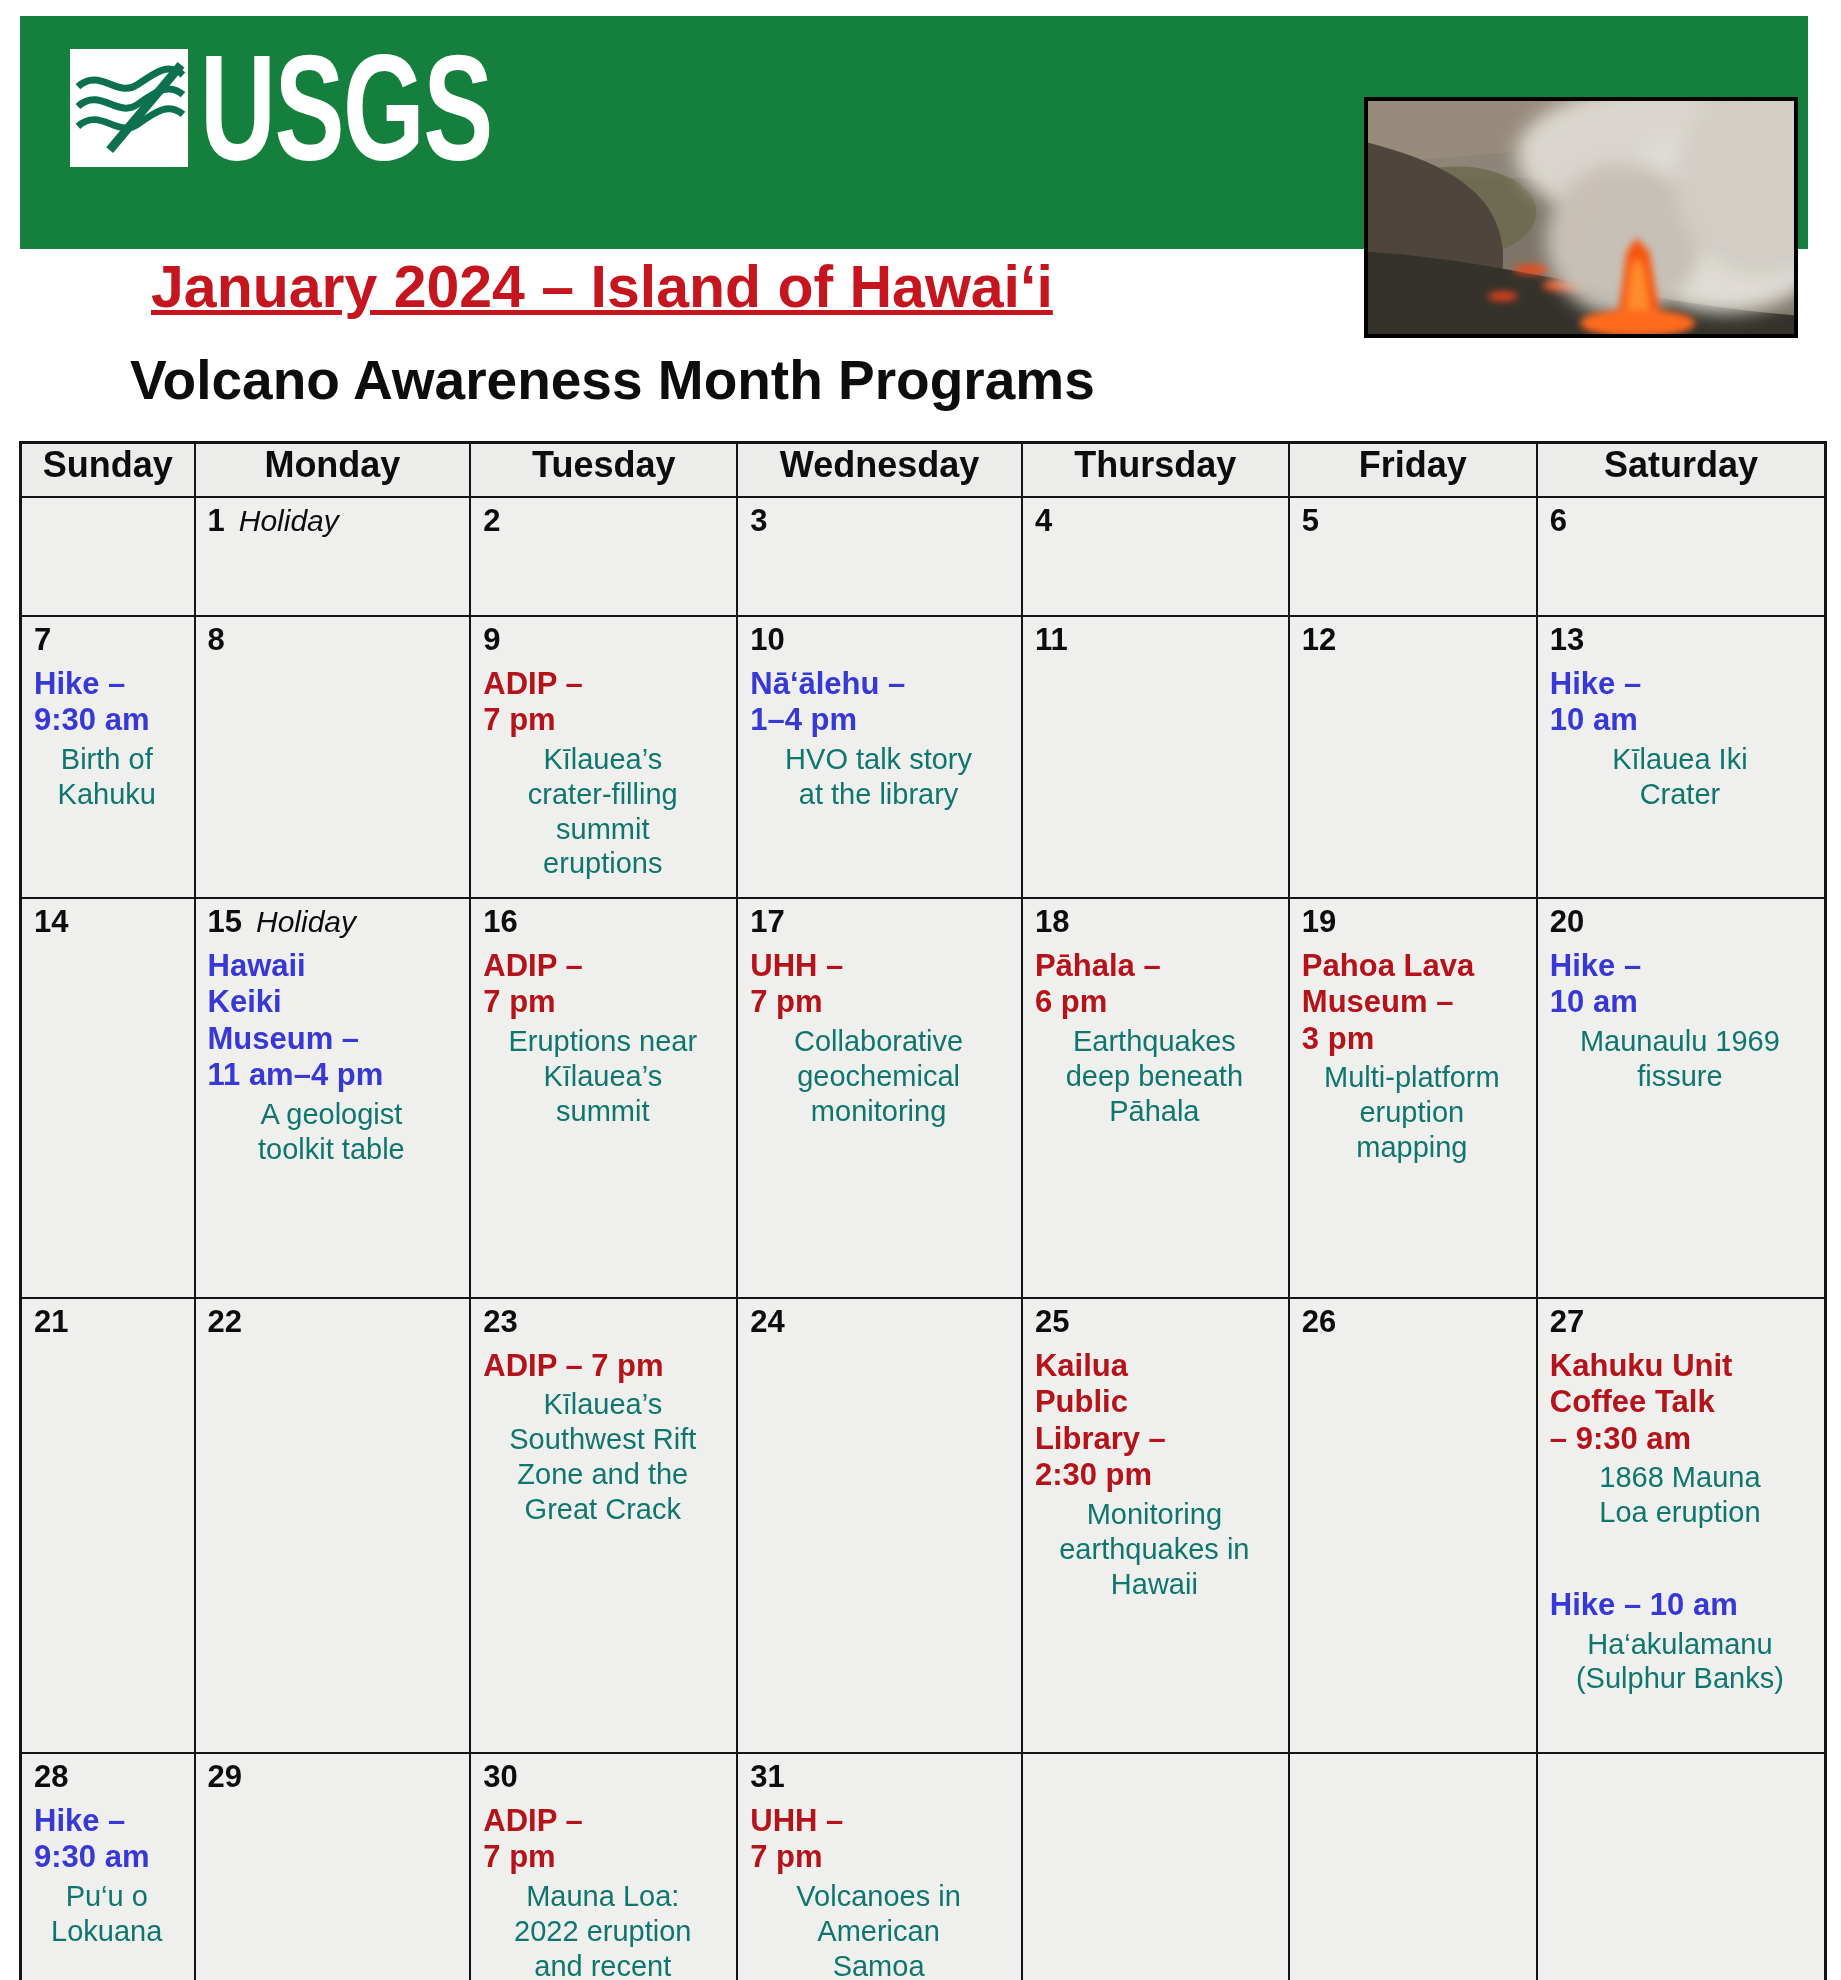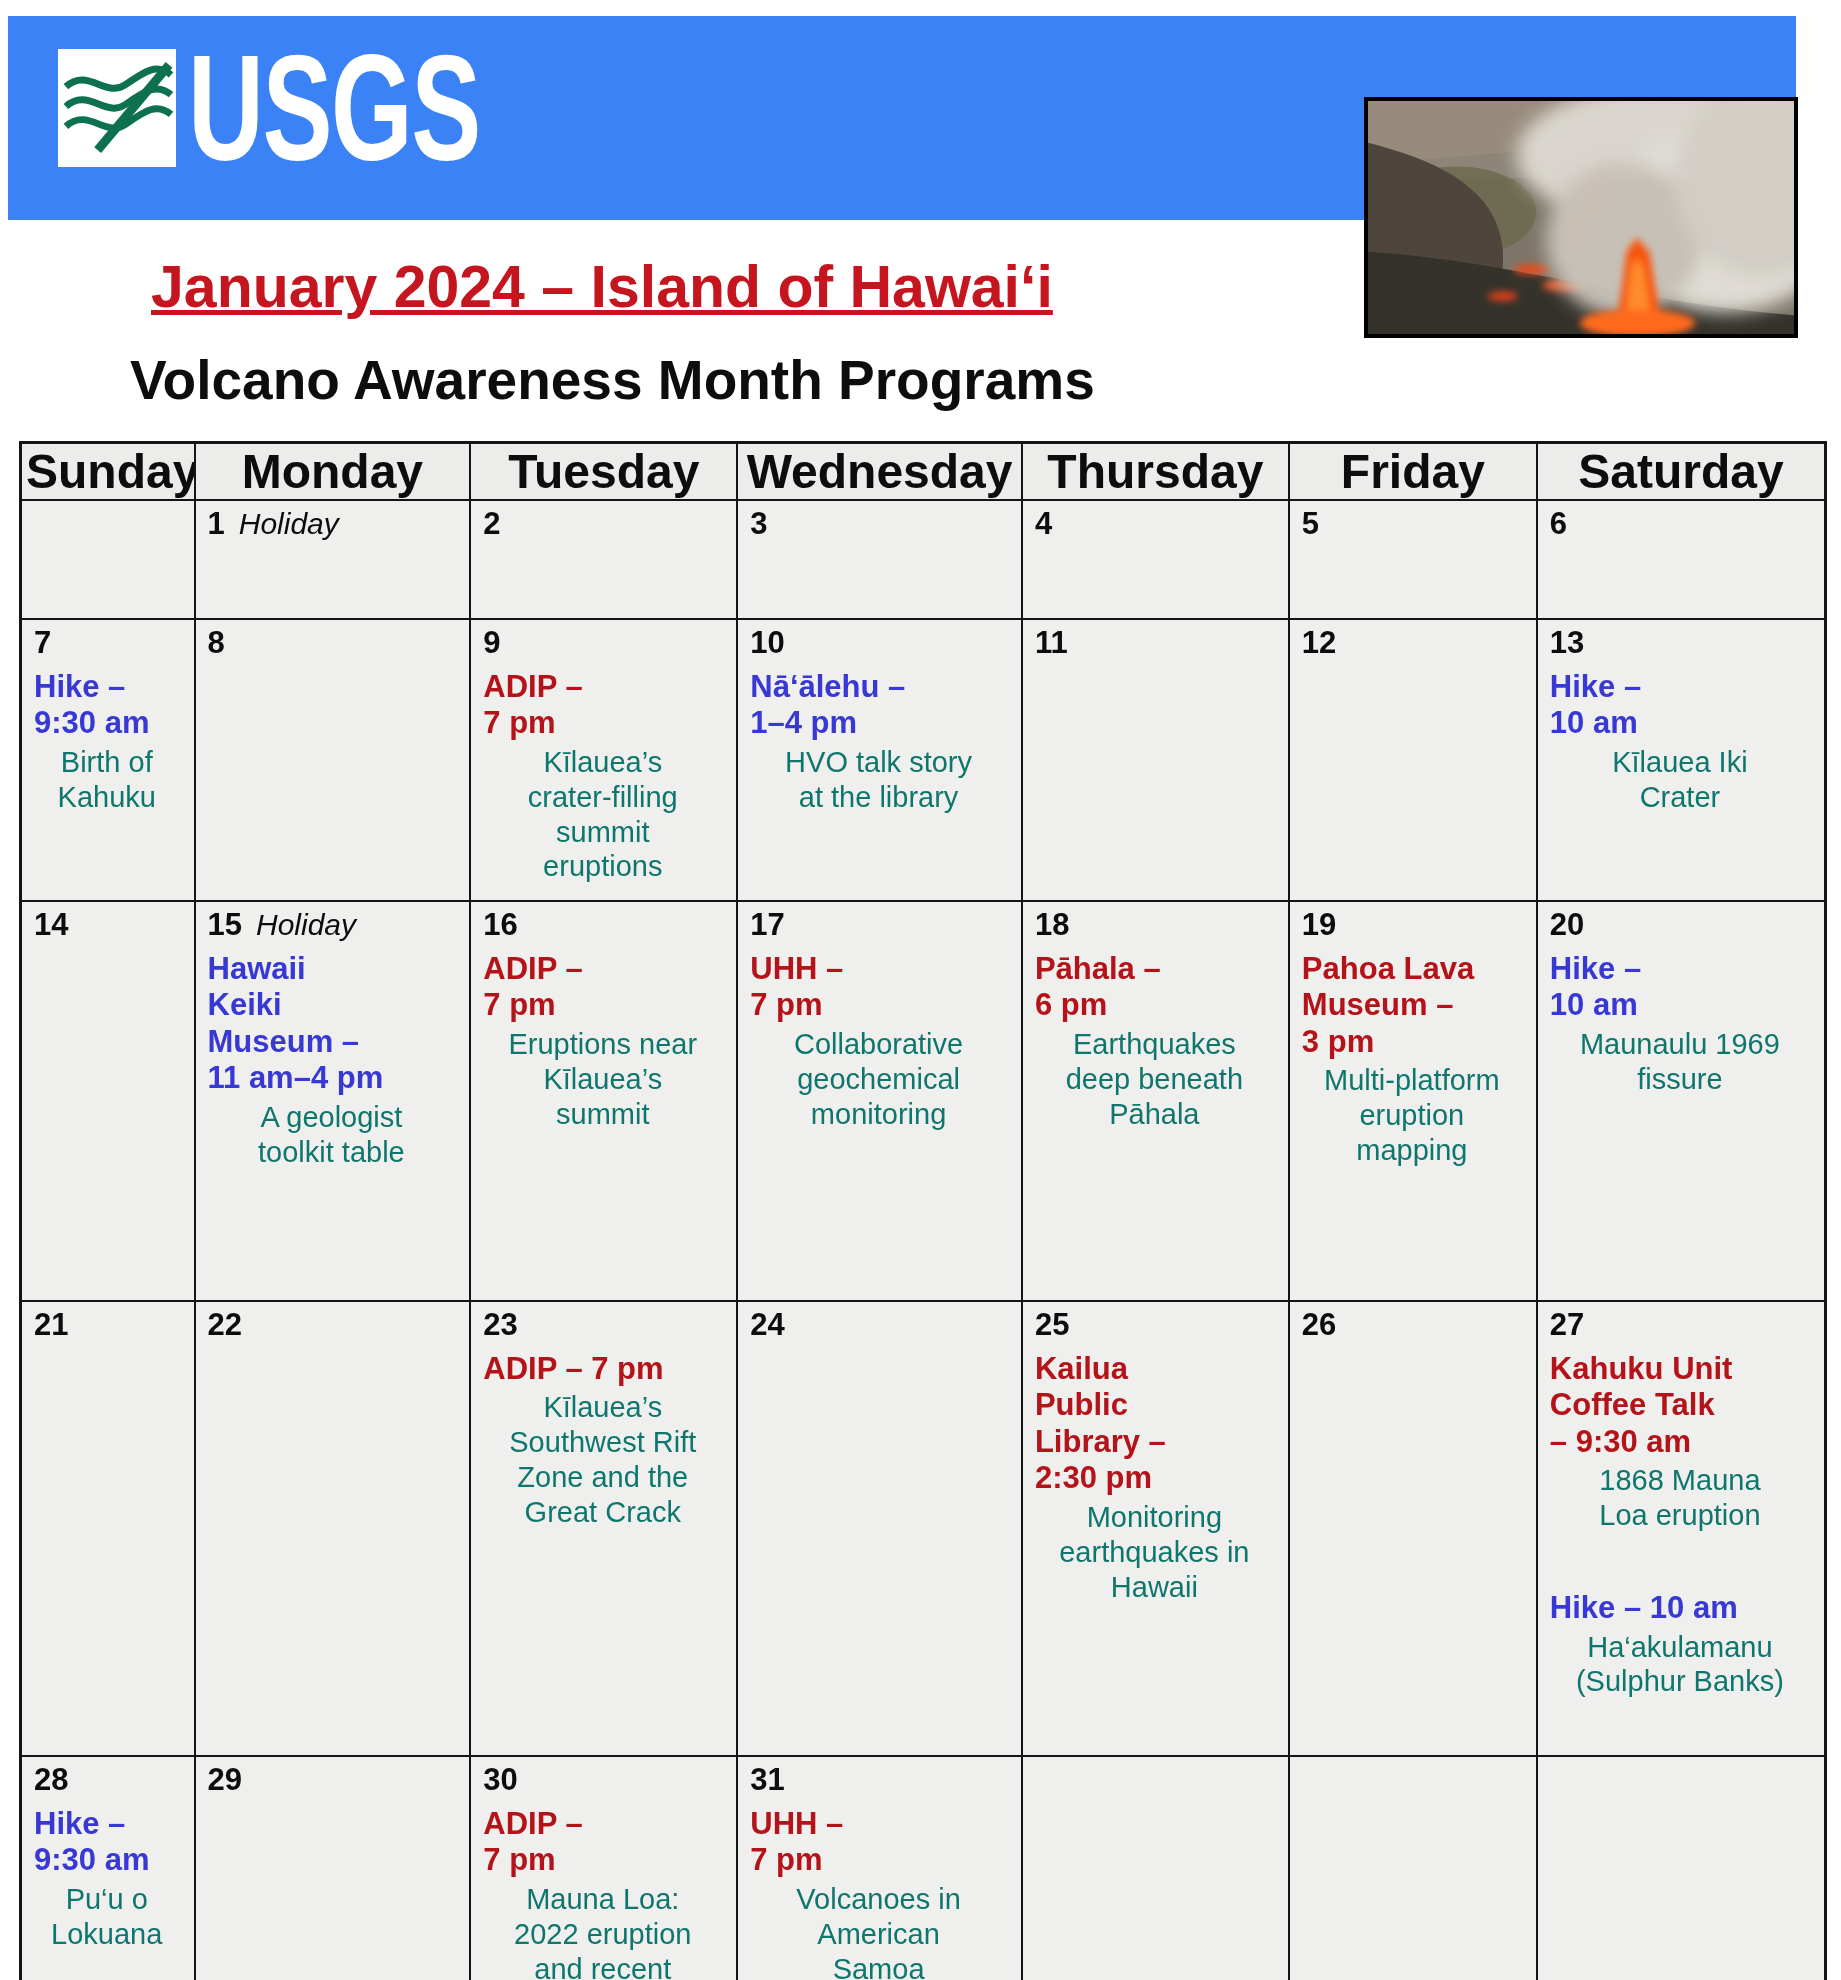--- a/index.html
+++ b/index.html
@@ -1,21 +1,21 @@
 <!DOCTYPE html>
 <html><head>
 <meta charset="utf-8">
 <style>
   html,body{margin:0;padding:0;background:#ffffff;}
   body{
     width:1841px;height:1980px;position:relative;overflow:hidden;
     font-family:"Liberation Sans", sans-serif;color:#111;
   }
   
-  .green-bar{position:absolute;left:8px;top:16px;width:1788px;height:204px;background:#3b82f6;}
+  .green-bar{position:absolute;left:20px;top:16px;width:1788px;height:233px;background:#15803d;}
   .logo-row{position:absolute;left:50px;top:33px;height:118px;display:flex;align-items:center;}
   .logo-square{width:118px;height:118px;flex:0 0 auto;}
   .usgs-text{
     font-size:150px;font-weight:bold;color:#fff;line-height:118px;margin-left:12px;
     transform:scaleX(.70);transform-origin:left center;letter-spacing:-2px;white-space:nowrap;
   }
   .tagline{position:absolute;left:57px;top:154px;color:#fff;font-size:35px;font-weight:bold;font-style:italic;white-space:nowrap;}
   .page-title{position:absolute;left:151px;top:253px;font-size:59px;font-weight:bold;color:#c5161f;white-space:nowrap;text-decoration:underline;}
   .page-subtitle{position:absolute;left:130px;top:348px;font-size:55px;font-weight:bold;color:#0d0d0d;white-space:nowrap;}
   .volcano-photo{
@@ -24,21 +24,21 @@
   }
   .volcano-photo svg{display:block;width:100%;height:100%;}
   
   table.calendar{
     position:absolute;left:19px;top:441px;width:1808px;
     border-collapse:collapse;table-layout:fixed;
     border:3px solid #151515;background:#efefef;
   }
   table.calendar th, table.calendar td{border:2px solid #151515;vertical-align:top;overflow:hidden;}
   table.calendar th{
-    background:#ececea;font-size:48px;font-weight:bold;text-align:center;
+    background:#ececea;font-size:36px;font-weight:bold;text-align:center;
     height:52px;padding:0 4px;color:#0d0d0d;
   }
   table.calendar td{background:#efefed;padding:4px 14px 4px 12px;}
   .day-line{font-size:31px;line-height:1.25;color:#0d0d0d;}
   .day-num{font-weight:bold;}
   .day-note{font-style:italic;font-size:30px;margin-left:14px;}
   .event{margin-top:6px;}
   .event.gap{margin-top:57px;}
   .event-title{font-weight:bold;font-size:31px;line-height:1.18;white-space:pre-line;}
   .event.red .event-title{color:#b5131a;}

